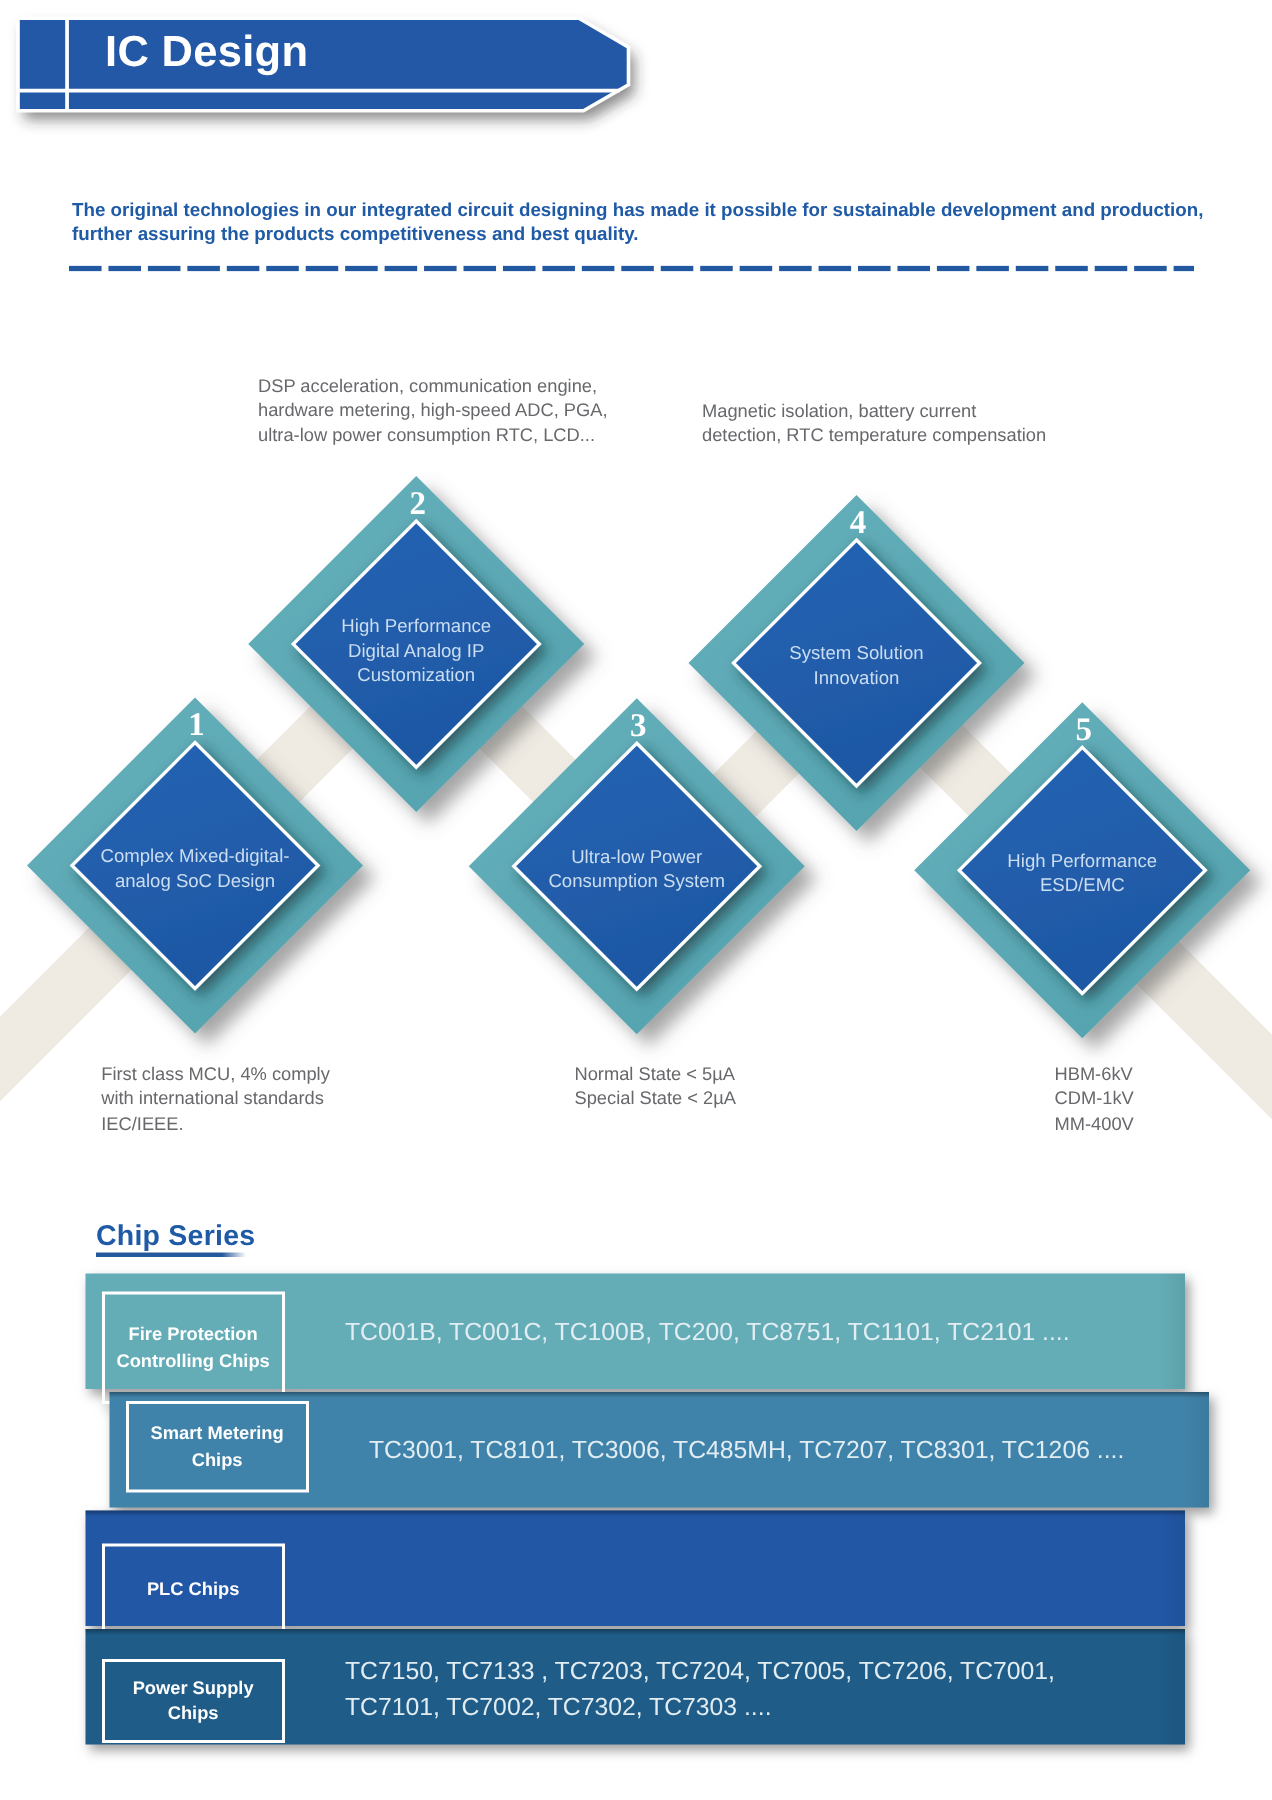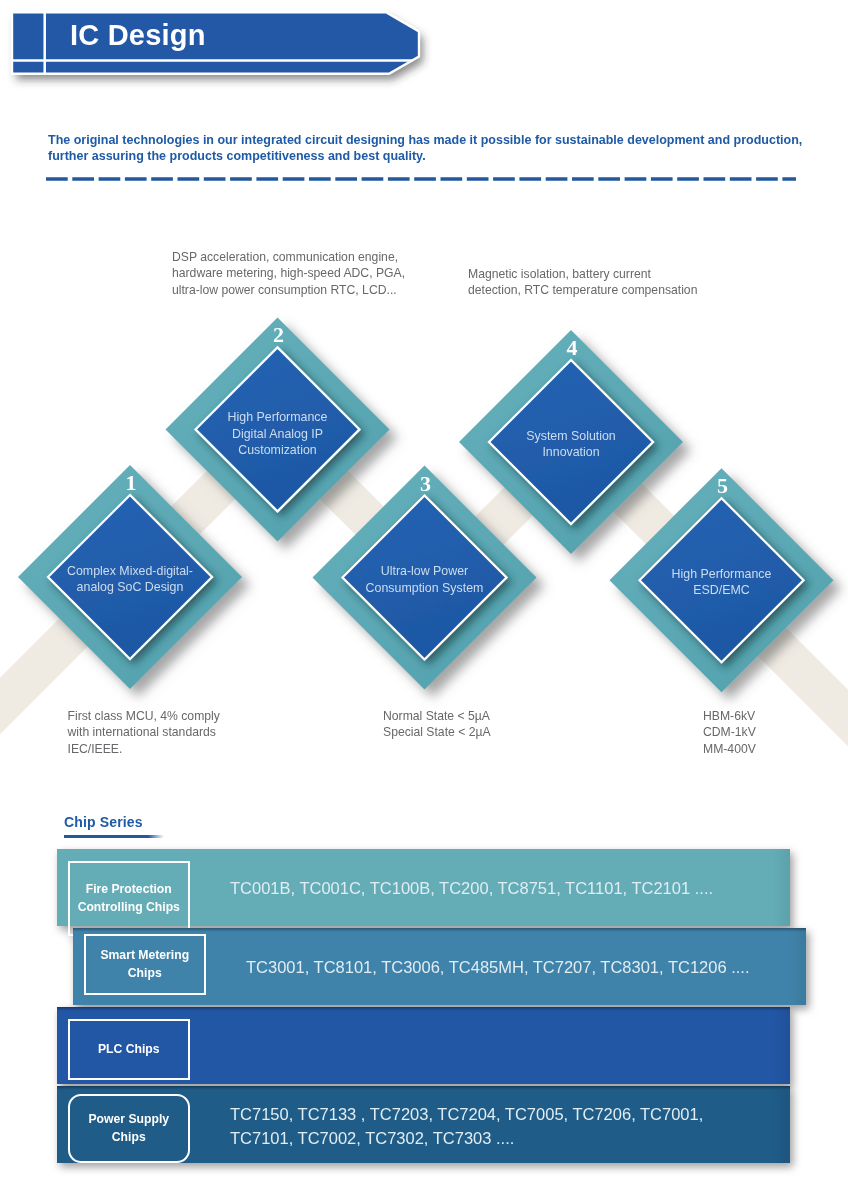--- a/index.html
+++ b/index.html
@@ -20,21 +20,21 @@
   .intro{position:absolute;left:48px;top:131.5px;width:790px;
     font-size:12.5px;font-weight:bold;line-height:16.2px;color:#1F5AA6;}
   .dashes{position:absolute;left:46px;top:177px;width:750px;height:4px;}
 
   
   .diagram{position:absolute;left:0;top:0;width:848px;height:800px;}
   .callout{position:absolute;color:#67686B;font-size:12.2px;line-height:16.3px;
     font-family:"Liberation Sans",sans-serif;white-space:nowrap;}
 
   
-  .cs-head{position:absolute;left:64px;top:814px;font-size:14px;font-weight:bold;
+  .cs-head{position:absolute;left:64px;top:814px;font-size:19px;font-weight:bold;
     color:#1F5AA6;letter-spacing:.15px;text-align:right;}
   .cs-underline{position:absolute;left:64px;top:835px;width:100px;height:3px;
     background:linear-gradient(to right,#24589C 0%,#24589C 84%,rgba(36,88,156,0) 100%);}
   .table{position:absolute;left:57px;top:849px;width:733px;
     filter:drop-shadow(3px 4px 4px rgba(80,80,80,.55));}
   .row{position:relative;width:733px;box-sizing:border-box;}
   .row .shade{position:absolute;left:0;top:0;right:0;height:4px;
     background:linear-gradient(to bottom,rgba(0,0,0,.34),rgba(0,0,0,.10) 65%,rgba(0,0,0,0));}
   .row .rshade{position:absolute;right:0;top:0;bottom:0;width:18px;
     background:linear-gradient(to right,rgba(0,0,0,0),rgba(0,0,0,.07));}
@@ -181,30 +181,30 @@
             <div>Chips</div>
           </div>
         </div>
         <div class="vals" style="left: 173px; top: 27px;">
           <div>TC3001, TC8101, TC3006, TC485MH, TC7207, TC8301, TC1206 ....</div>
         </div>
       </div>
       <div class="row" style="position: absolute; top: 158px; height: 77px; background: rgb(34, 87, 166);">
         <div class="shade"></div>
         <div class="rshade"></div>
-        <div class="labelbox" style="top: 12px; height: 61px; width: 121.5px;">
+        <div class="labelbox" style="top: 22px; height: 61px; width: 121.5px;">
           <div>
             <div>PLC Chips</div>
           </div>
         </div>
       </div>
       <div class="row" style="position: absolute; top: 237px; height: 77px; background: rgb(31, 92, 136);">
         <div class="shade"></div>
         <div class="rshade"></div>
-        <div class="labelbox" style="top: 8px; height: 69px; width: 121.5px; border-radius: 13px;">
+        <div class="labelbox" style="top: 20px; height: 56px; width: 121.5px;">
           <div>
             <div>Power Supply</div>
             <div>Chips</div>
           </div>
         </div>
         <div class="vals" style="left: 173px; top: 15.5px;">
           <div>TC7150, TC7133 , TC7203, TC7204, TC7005, TC7206, TC7001,</div>
           <div>TC7101, TC7002, TC7302, TC7303 ....</div>
         </div>
       </div>

